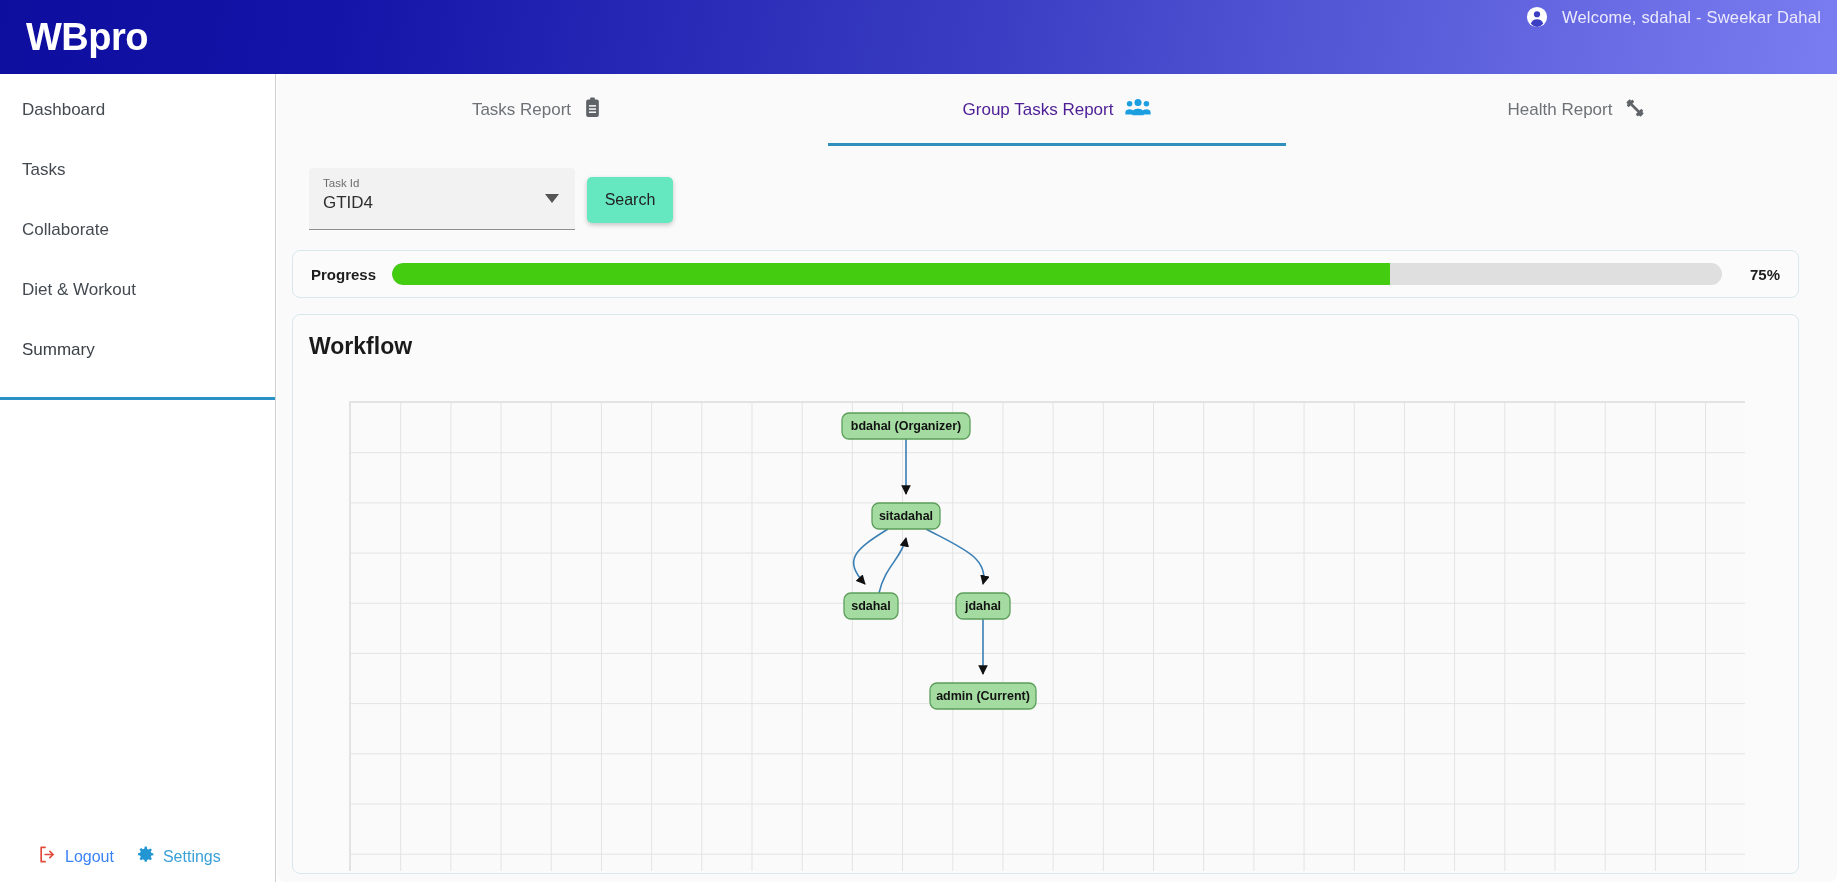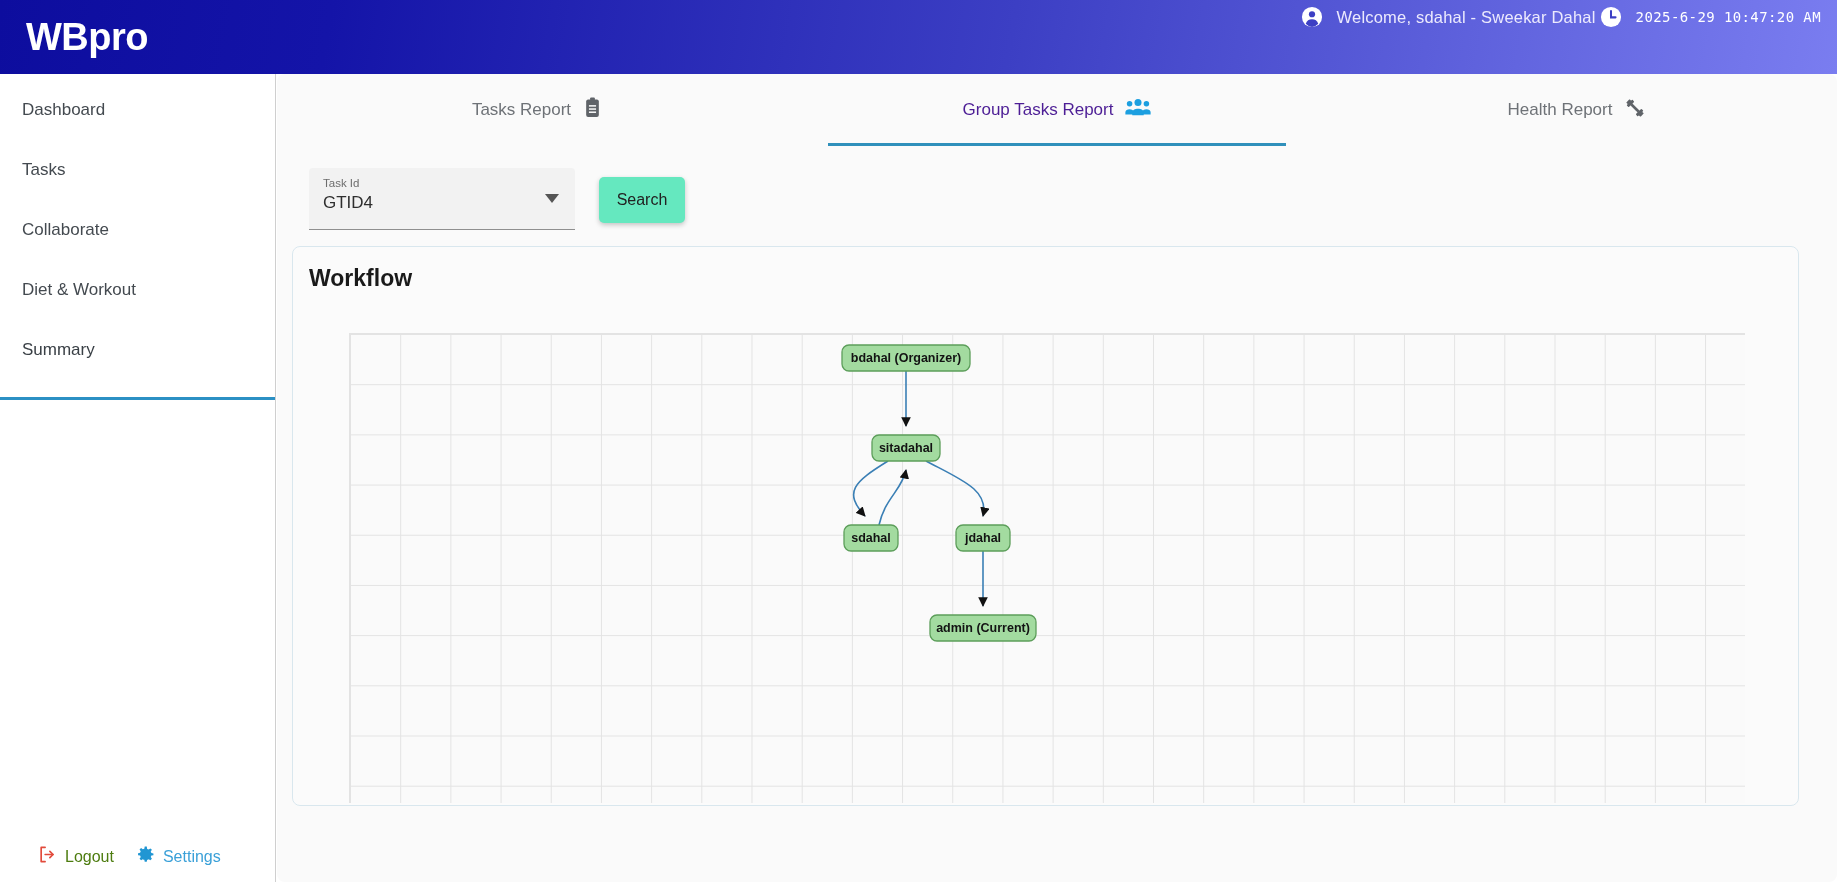--- a/index.html
+++ b/index.html
@@ -89,21 +89,21 @@
     gap: 22px;
     padding-left: 38px;
   }
   .foot-btn {
     display: flex;
     align-items: center;
     gap: 8px;
     font-size: 16px;
     cursor: pointer;
   }
-  .logout-btn { color: #4d7c0f; }
+  .logout-btn { color: #3b82f6; }
   .settings-btn { color: #3aa0d8; }
 
   
   .main {
     position: absolute;
     top: 74px; left: 277px;
     width: 1560px; height: 808px;
     background: #fafafa;
     overflow: hidden;
     border-radius: 8px;
@@ -134,21 +134,21 @@
     bottom: 0;
     height: 3px;
     background: #3090bb;
   }
 
   
   .search-row {
     display: flex;
     align-items: flex-start;
     padding: 22px 0 0 32px;
-    gap: 24px;
+    gap: 12px;
   }
   .select-field {
     width: 266px;
     height: 62px;
     background: #f2f2f2;
     border-bottom: 1px solid #8f8f8f;
     border-radius: 4px 4px 0 0;
     padding: 9px 14px 0 14px;
     position: relative;
     cursor: pointer;
@@ -266,29 +266,20 @@
   <div class="header-right">
     <div class="header-line">
       <span class="hicon">
         <svg width="22" height="22" viewBox="0 0 24 24">
             <circle cx="12" cy="12" r="11" fill="#fff"></circle>
             <circle cx="12" cy="9" r="3.4" fill="#3c3fc4"></circle>
             <path d="M5.2 19.4a7.2 7.2 0 0 1 13.6 0A11 11 0 0 1 12 23a11 11 0 0 1-6.8-3.6z" fill="#3c3fc4"></path>
           </svg>
       </span>
       <span class="welcome-text">Welcome,  sdahal - Sweekar Dahal</span>
-    </div>
-    <div class="header-line">
-      <span class="hicon">
-        <svg width="22" height="22" viewBox="0 0 24 24">
-            <circle cx="12" cy="12" r="11" fill="#fff"></circle>
-            <path d="M12 5.4v7h5" stroke="#3c3fc4" stroke-width="2.2" fill="none" stroke-linecap="round"></path>
-          </svg>
-      </span>
-      <span class="time-text">2025-6-29 10:47:20 AM</span>
     </div>
   </div>
 </div>
 
 <div class="sidebar">
   <div class="nav-list">
     <div class="nav-item">
         <span>Dashboard</span>
       </div>
     <div class="nav-item">
@@ -373,20 +364,27 @@
 
   <div class="search-row">
     <div class="select-field">
       <div class="select-label">Task Id</div>
       <div class="select-value">GTID4</div>
       <span class="caret"></span>
     </div>
     <button class="search-btn">Search</button>
   </div>
 
+  <div class="progress-card">
+    <div class="progress-label">Progress</div>
+    <div class="progress-track">
+      <div class="progress-fill" id="progress-fill" style="width: 75%; background: rgb(68, 204, 17);"></div>
+    </div>
+    <div class="progress-pct">75%</div>
+  </div>
 
   <div class="workflow-card">
     <div class="workflow-title">Workflow</div>
     <div class="canvas">
       <svg id="wf-svg" width="1396" height="470">
         <defs>
           <marker id="arrow" viewBox="0 0 10 10" refX="9" refY="5" markerWidth="6" markerHeight="6" orient="auto-start-reverse">
             <path d="M0 0 L10 5 L0 10 z" fill="#111"></path>
           </marker>
         </defs>

